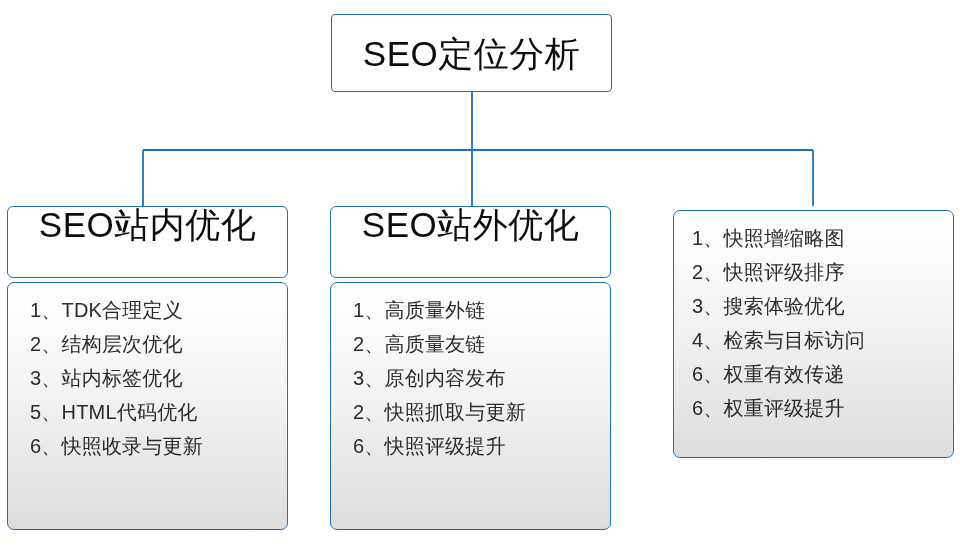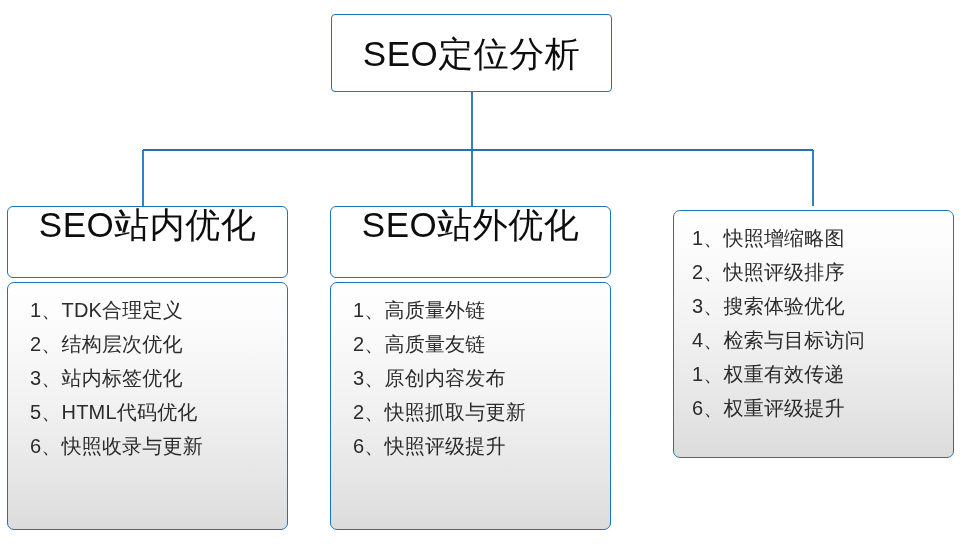--- a/index.html
+++ b/index.html
@@ -165,19 +165,19 @@
     </div>
   </div>
 
   <div class="branch branch-3">
     <div class="branch-body">
       <ul class="item-list">
         <li>1、快照增缩略图</li>
         <li>2、快照评级排序</li>
         <li>3、搜索体验优化</li>
         <li>4、检索与目标访问</li>
-        <li>1、权重有效传递</li>
+        <li>6、权重有效传递</li>
         <li>6、权重评级提升</li>
       </ul>
     </div>
   </div>
 
 </div>
 
 </body></html>

